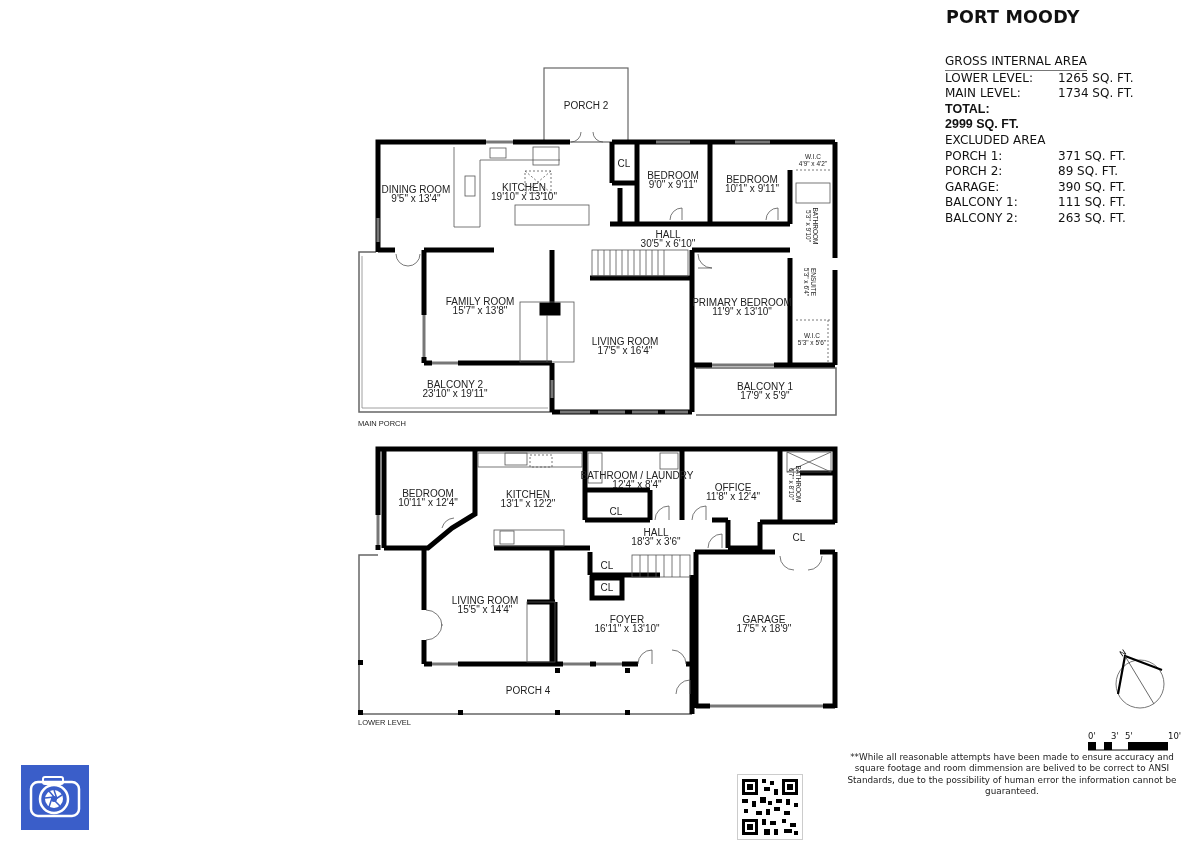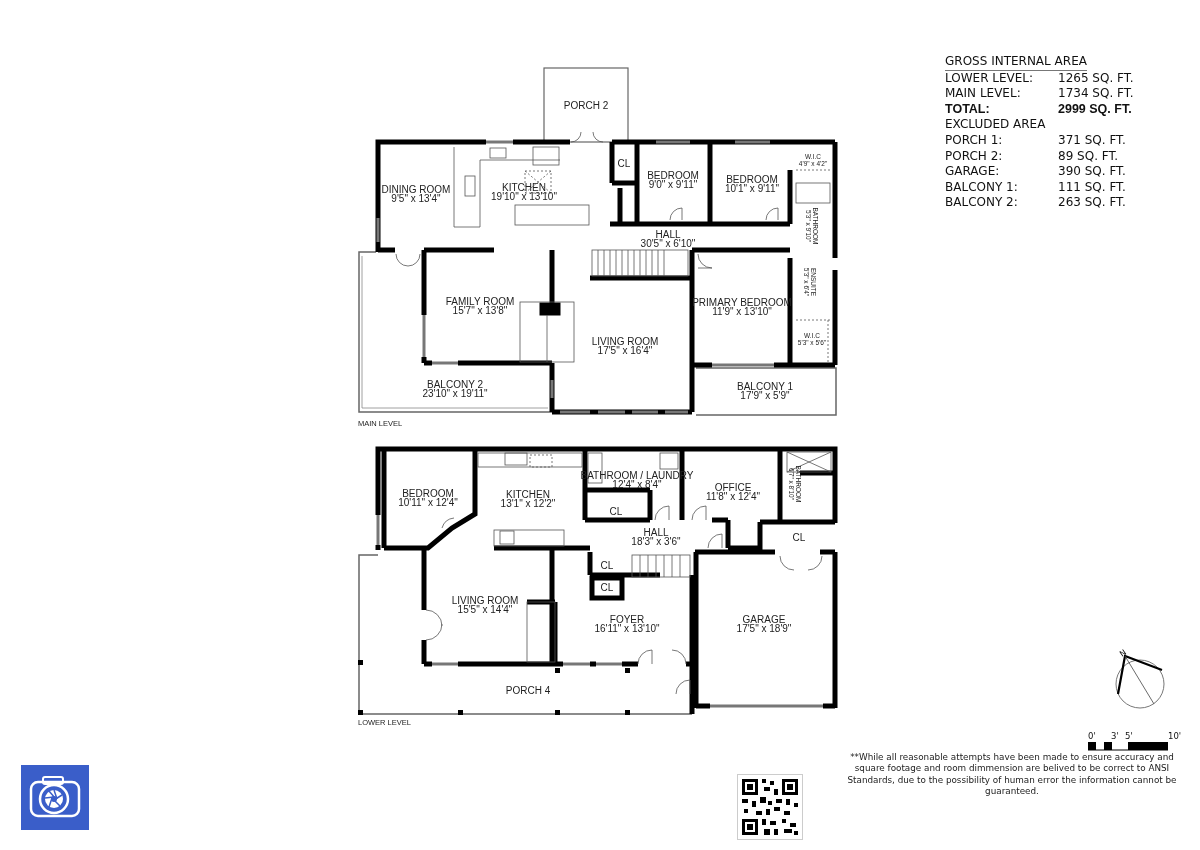--- a/index.html
+++ b/index.html
@@ -7,21 +7,21 @@
   .abs { position:absolute; }
   .plan { position:absolute; left:0; top:0; width:1200px; height:850px; }
   .rlabel { position:absolute; font-family:"Liberation Sans", sans-serif; font-size:10px; line-height:9px; text-align:center; color:#222; white-space:nowrap; transform:translate(-50%,-50%); }
   .rlabel.v { transform:translate(-50%,-50%) rotate(90deg); }
   .level-label { position:absolute; font-family:"Liberation Sans", sans-serif; font-size:7.5px; color:#222; }
   .title { position:absolute; left:946px; top:6px; font-family:"DejaVu Sans", sans-serif; font-weight:bold; font-size:17.5px; line-height:23px; color:#111; letter-spacing:0.2px; }
   .areas { position:absolute; left:945px; top:54px; font-family:"DejaVu Sans", sans-serif; font-size:12px; line-height:15.6px; color:#111; }
   .areas .hdr { border-bottom:1px solid #777; display:inline-block;text-align:center; }
   .areas .row { display:flex; }
   .areas .row .k { width:113px; }
-  .areas .row.bold { font-weight:bold; font-family:"Liberation Sans", sans-serif; font-size:12.5px; }
+  .areas .row.bold { font-weight:bold; font-family:"Liberation Sans", sans-serif; font-size:12.5px;flex-direction:column; }
   .disclaimer { position:absolute; left:837px; top:752px; width:350px; font-family:"DejaVu Sans", sans-serif; font-size:8.8px; line-height:11.4px; color:#222;text-align:center; }
   .logo { position:absolute; left:21px; top:765px; width:68px; height:65px; background:#3a5ec9; }
   .logo-caption { position:absolute; left:17px; top:830px; font-family:"DejaVu Sans", sans-serif; font-style:italic; font-size:11px; color:#888;margin-top:44px; }
   .qr { position:absolute; left:737px; top:774px; width:64px; height:64px; background:#fff; border:1px solid #ccc; }
   .scale-labels { position:absolute; left:1088px; top:731px; width:100px; height:12px; font-family:"DejaVu Sans", sans-serif; font-size:8.5px; color:#111; }
   .scale-labels span { position:absolute; top:0; }
 </style>
 </head>
 <body>
 
@@ -296,21 +296,21 @@
       <div>5'3" x 5'6"</div>
     </div>
   <div class="rlabel" style="left:455px;top:389px">
       <div>BALCONY 2</div>
       <div>23'10" x 19'11"</div>
     </div>
   <div class="rlabel" style="left:765px;top:391px">
       <div>BALCONY 1</div>
       <div>17'9" x 5'9"</div>
     </div>
-  <div class="level-label" style="left:358px;top:419px">MAIN LEVEL</div>
+  <div class="level-label" style="left:358px;top:419px">MAIN PORCH</div>
 </div>
 
 <div>
   <div class="rlabel" style="left:428px;top:498px">
       <div>BEDROOM</div>
       <div>10'11" x 12'4"</div>
     </div>
   <div class="rlabel" style="left:528px;top:499px">
       <div>KITCHEN</div>
       <div>13'1" x 12'2"</div>
@@ -355,20 +355,21 @@
       <div>GARAGE</div>
       <div>17'5" x 18'9"</div>
     </div>
   <div class="rlabel" style="left:528px;top:690px">
       <div>PORCH 4</div>
     </div>
   <div class="level-label" style="left:358px;top:718px">LOWER LEVEL</div>
 </div>
 
 <div class="title">
+  <div>PORT MOODY</div>
 </div>
 
 <div class="areas">
   <div><span class="hdr">GROSS INTERNAL AREA</span></div>
   <div class="row">
       <span class="k">LOWER LEVEL:</span>
       <span>1265 SQ. FT.</span>
     </div>
   <div class="row">
       <span class="k">MAIN LEVEL:</span>

